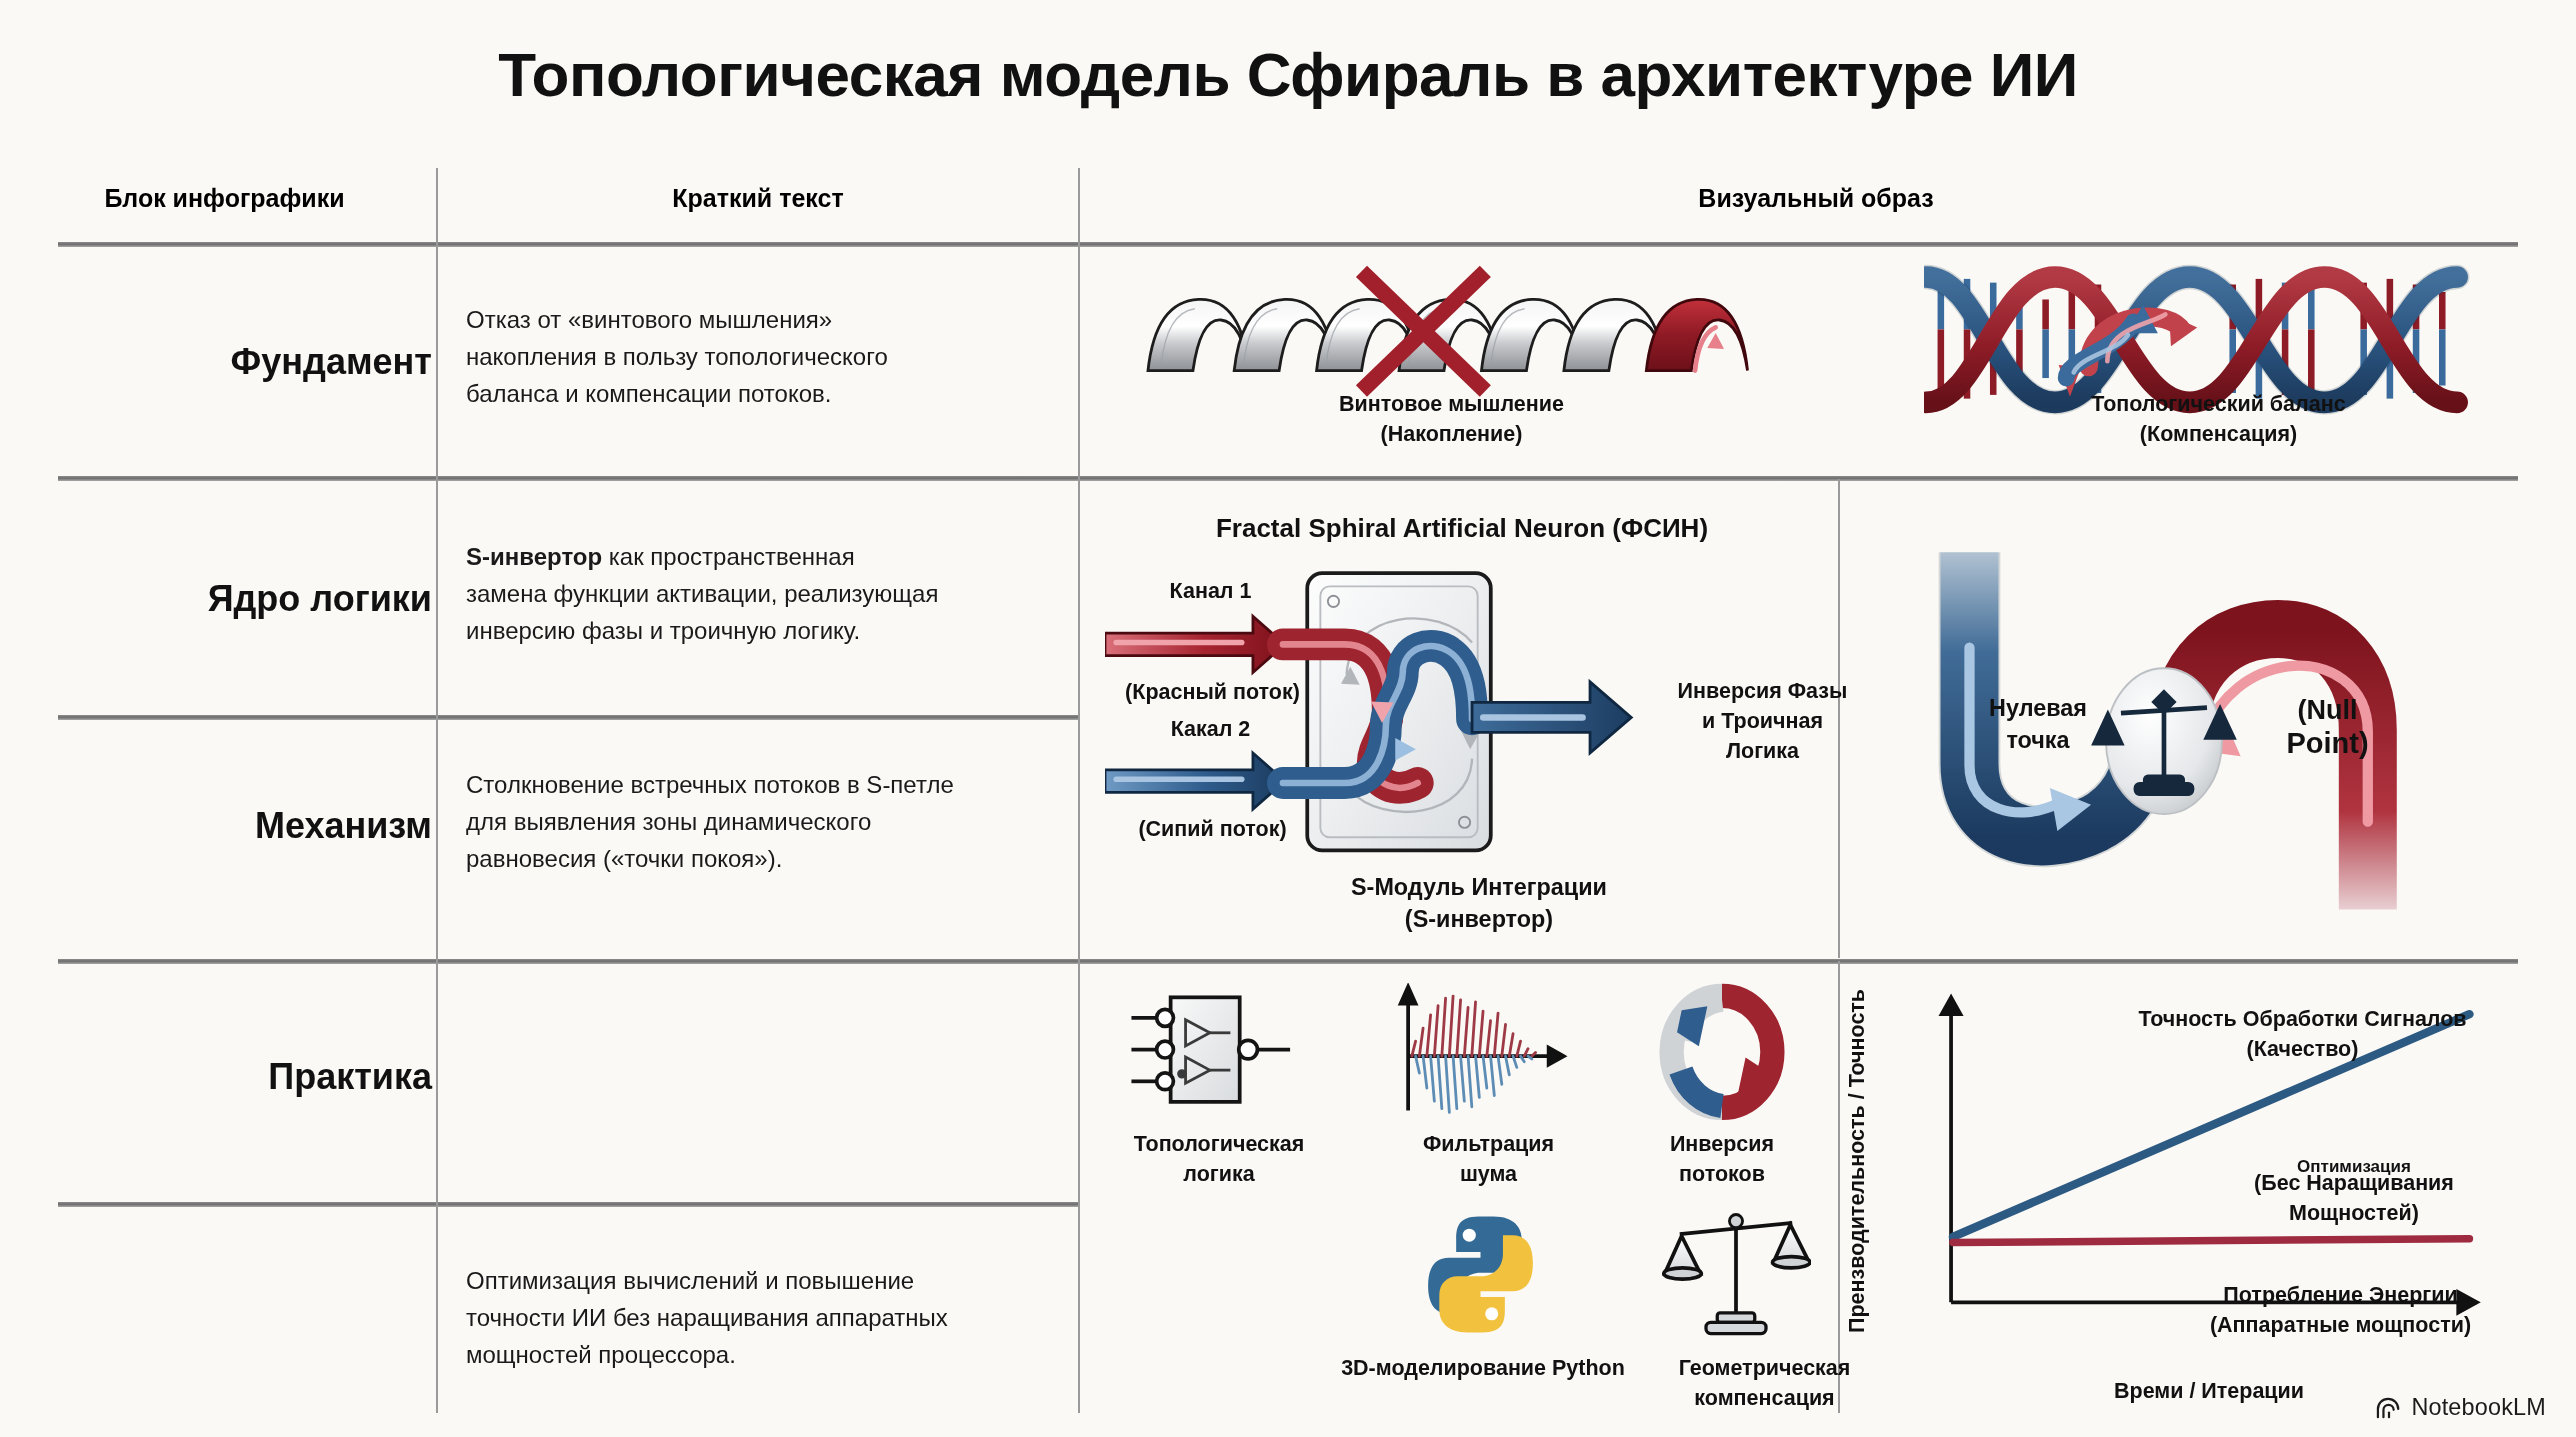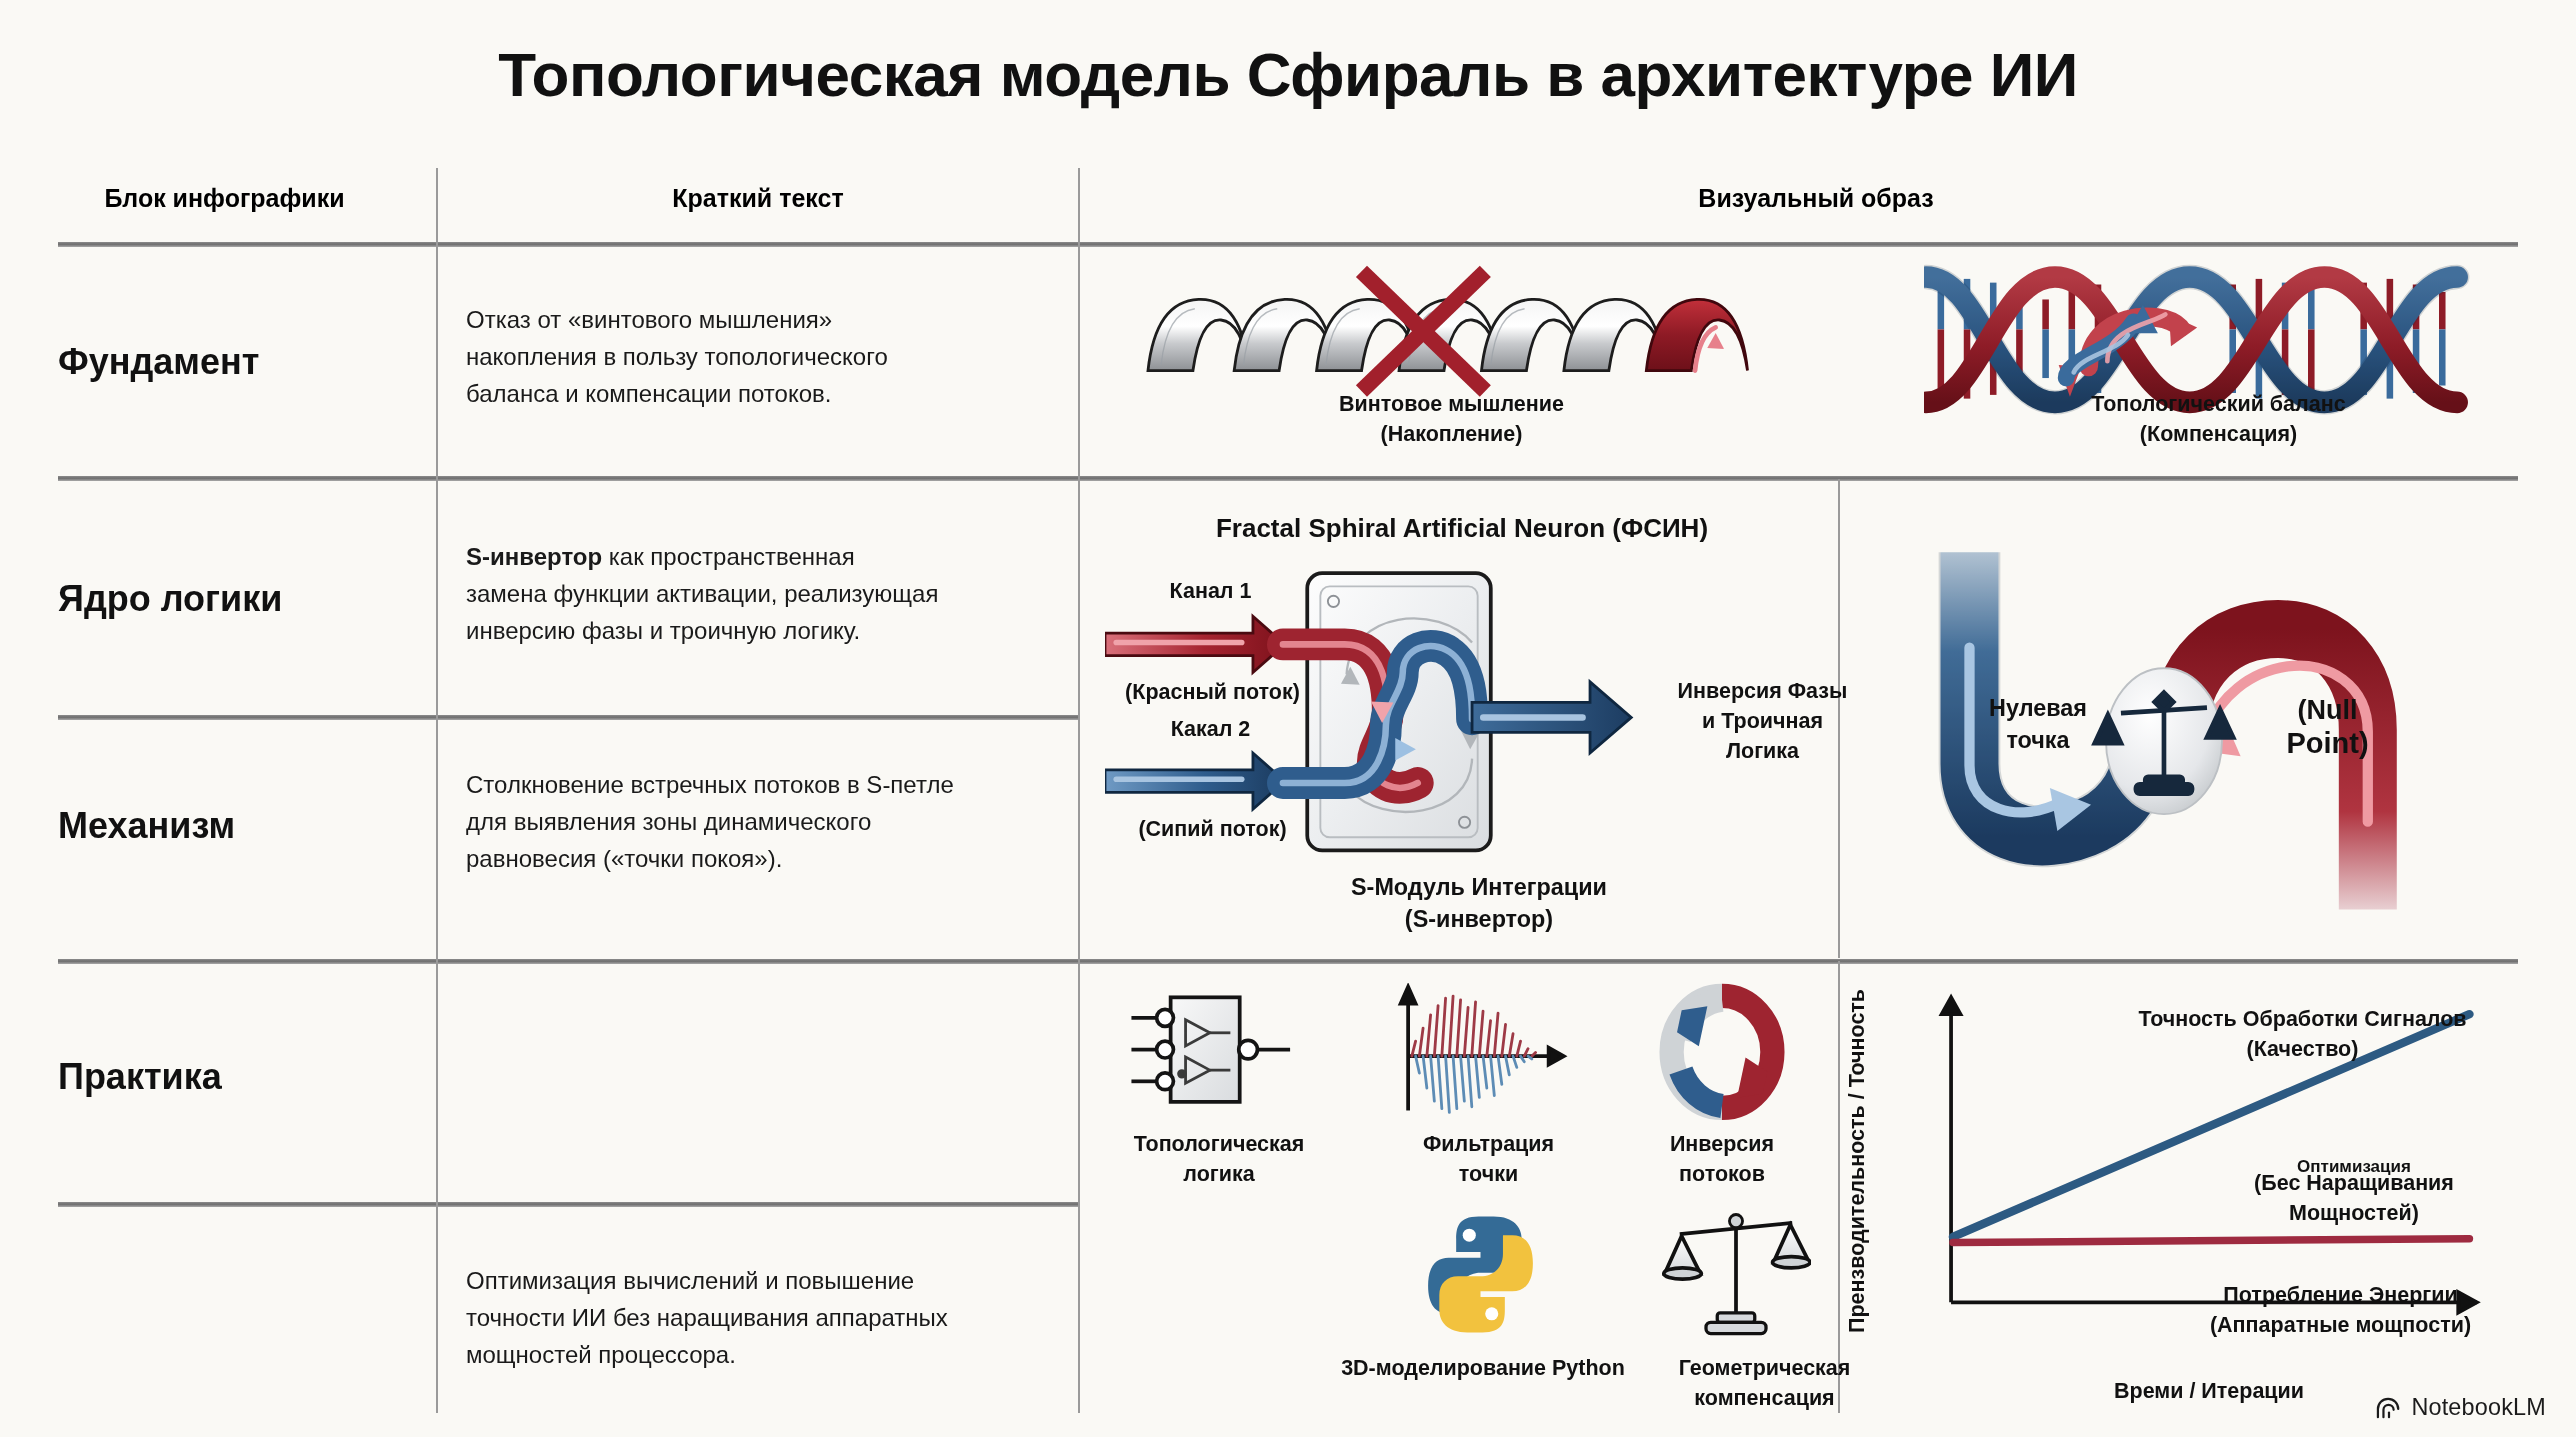--- a/index.html
+++ b/index.html
@@ -25,21 +25,21 @@
            background: linear-gradient(180deg,#8d8d8d 0%,#6d6d6d 45%,#a9a9a9 100%); }
 
   
   .colhead {
     position: absolute; text-align: center;
     font-size: 25px; font-weight: bold; color: #000000;
   }
 
   
   .rowlabel {
-    position: absolute; text-align: left;
+    position: absolute; text-align: right;
     font-size: 36px; font-weight: bold; color: #111;
   }
   .rowtext {
     position: absolute;
     font-size: 24px; line-height: 1.55; color: #1a1a1a;
   }
   .rowtext b { font-weight: bold; }
 
   
   .cap {
@@ -387,21 +387,21 @@
         <line x1="14" y1="78" x2="168" y2="78"></line>
           <path d="M180 78 l-16 -9 l0 18 z"></path>
       </g>
       <g stroke-width="3" fill="none" stroke-linecap="round">
         <path d="M18 78 L22 62 M26 78 L30 48 M34 78 L38 34 M42 78 L46 24 M50 78 L54 16 M58 78 L62 14 M66 78 L70 18 M74 78 L78 26 M82 78 L86 20 M90 78 L94 30 M98 78 L102 40 M106 78 L110 32 M114 78 L118 44 M122 78 L126 54 M130 78 L134 62 M138 78 L142 70 M146 78 L150 74" stroke="#9e3a46"></path>
         <path d="M22 78 L26 96 M30 78 L34 112 M38 78 L42 126 M46 78 L50 134 M54 78 L58 138 M62 78 L66 134 M70 78 L74 126 M78 78 L82 132 M86 78 L90 122 M94 78 L98 112 M102 78 L106 120 M110 78 L114 108 M118 78 L122 98 M126 78 L130 90 M134 78 L138 84 M142 78 L146 81" stroke="#5d8cb5"></path>
       </g>
     </svg>
   </div>
   <div class="cap" style="left:1381px; top:1131px; width:215px;">Фильтрация</div>
-  <div class="cap" style="left:1381px; top:1161px; width:215px;">точки</div>
+  <div class="cap" style="left:1381px; top:1161px; width:215px;">шума</div>
 
   <div class="vizbox" style="left:1647px; top:981px; width:150px; height:140px;">
     <svg width="150" height="140" viewBox="0 0 160 150">
       <path d="M80 16 A 54 60 0 0 1 80 136" fill="none" stroke="#9e2430" stroke-width="26" stroke-linecap="butt"></path>
       <path d="M80 136 A 54 60 0 0 1 80 16" fill="none" stroke="#cfd3d6" stroke-width="26" stroke-linecap="butt"></path>
       <path d="M80 20 A 54 60 0 0 0 34 62" fill="none" stroke="#cfd3d6" stroke-width="26"></path>
       <path d="M36 96 A 54 60 0 0 0 80 134" fill="none" stroke="#2f5d8d" stroke-width="26"></path>
       <path d="M132 86 l-26 -10 l0 44 l26 -10 z" fill="#9e2430" transform="translate(-6,8) rotate(12 118 100)"></path>
       <path d="M28 64 l26 10 l0 -44 l-26 10 z" fill="#2f5d8d" transform="translate(6,-6) rotate(12 42 52)"></path>
     </svg>

